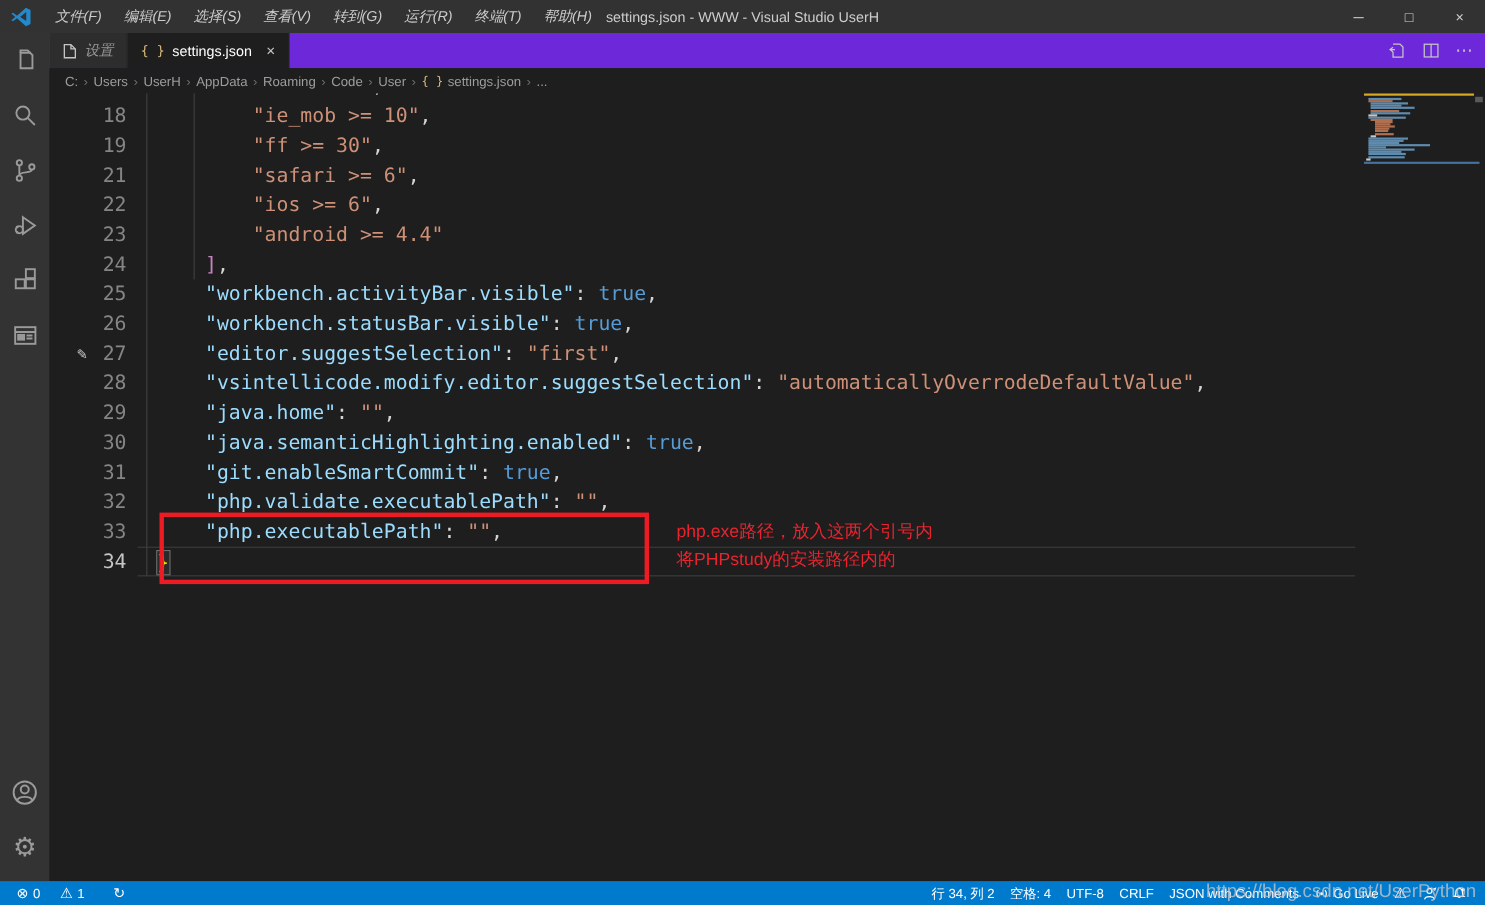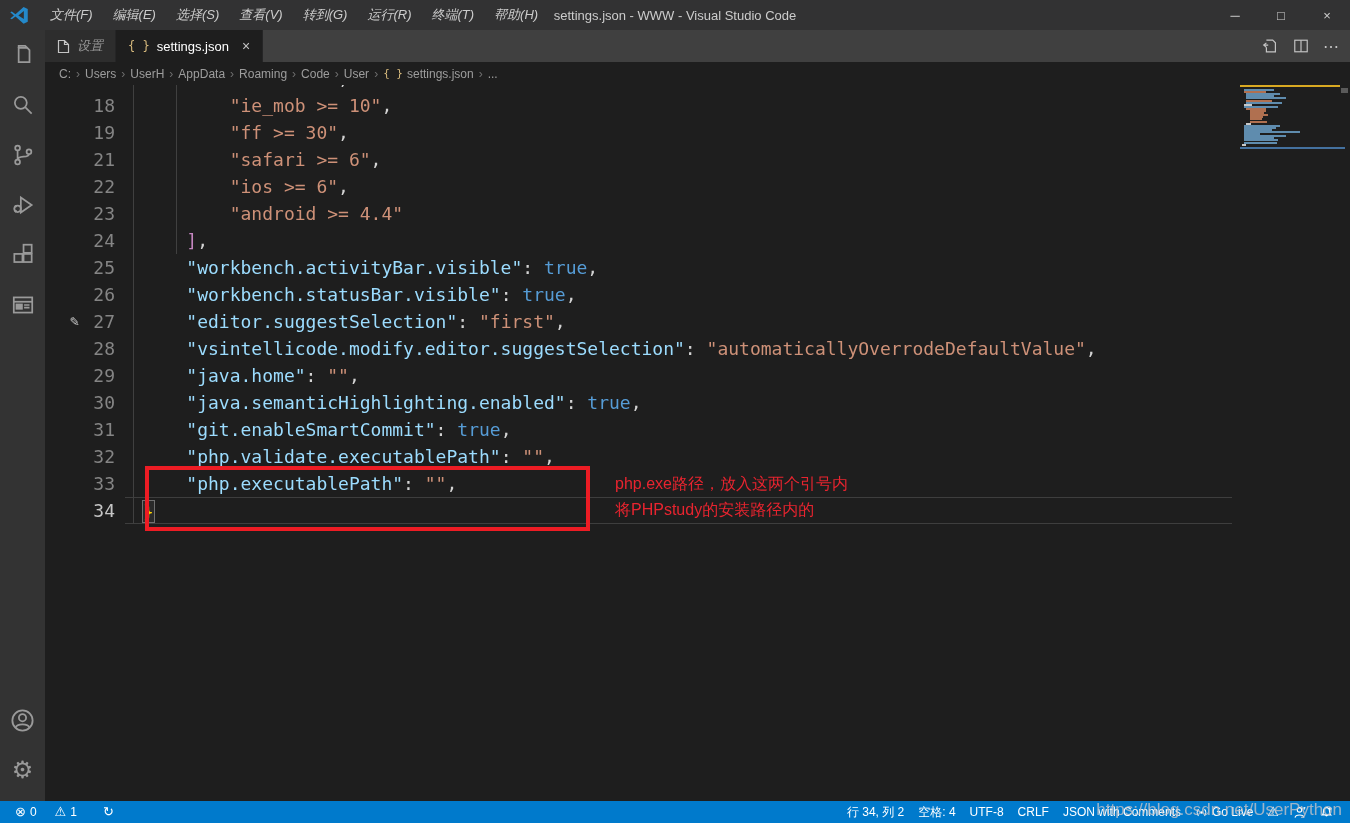--- a/index.html
+++ b/index.html
@@ -16,21 +16,21 @@
   .win-btn { width:46px; height:30px; display:flex; align-items:center; justify-content:center; color:#cfcfcf; font-size:13px; }
   
   .activitybar { position:absolute; left:0; top:30px; width:45px; height:771px; background:#333333;
                  display:flex; flex-direction:column; align-items:center; }
   .ab-top { display:flex; flex-direction:column; align-items:center; }
   .ab-bottom { margin-top:auto; display:flex; flex-direction:column; align-items:center; padding-bottom:6px; }
   .ab-icon { width:45px; height:50px; display:flex; align-items:center; justify-content:center; color:#858585; }
   .ab-icon svg { stroke:#9a9a9a; fill:none; stroke-width:1.6; }
   .ab-icon .glyph { font-size:24px; color:#9a9a9a; }
   
-  .tabbar { position:absolute; left:45px; top:30px; width:1305px; height:32px; background:#404040; display:flex;gap:28px; }
+  .tabbar { position:absolute; left:45px; top:30px; width:1305px; height:32px; background:#6d28d9; display:flex;gap:28px; }
   .tab { height:32px; display:flex; align-items:center; padding:0 12px; font-size:13px; color:#969696;
          background:#2d2d2d; border-right:1px solid #252526; gap:7px; }
   .tab.active { background:#1e1e1e; color:#ffffff; }
   .tab .ticon { font-family:"DejaVu Sans Mono", monospace; font-size:12px; }
   .tab .close { margin-left:6px; font-size:14px; color:#c5c5c5; }
   .tab.italic .tlabel { font-style:italic; }
   .tab-actions { margin-left:auto; display:flex; align-items:center; padding-right:10px; gap:14px; }
   .tab-actions .act { color:#c5c5c5; display:flex; align-items:center; }
   .tab-actions svg { stroke:#c5c5c5; fill:none; stroke-width:1.3; }
   
@@ -87,21 +87,21 @@
   <div class="menus">
       <div class="menu-item">文件(F)</div>
       <div class="menu-item">编辑(E)</div>
       <div class="menu-item">选择(S)</div>
       <div class="menu-item">查看(V)</div>
       <div class="menu-item">转到(G)</div>
       <div class="menu-item">运行(R)</div>
       <div class="menu-item">终端(T)</div>
       <div class="menu-item">帮助(H)</div>
     </div>
-  <div class="win-title">settings.json - WWW - Visual Studio Code</div>
+  <div class="win-title">settings.json - WWW - Visual Studio UserH</div>
   <div class="win-controls">
       <div class="win-btn">─</div>
       <div class="win-btn">□</div>
       <div class="win-btn">×</div>
     </div>
 </div>
 
 <div class="activitybar">
   <div class="ab-top">
       <div class="ab-icon">

